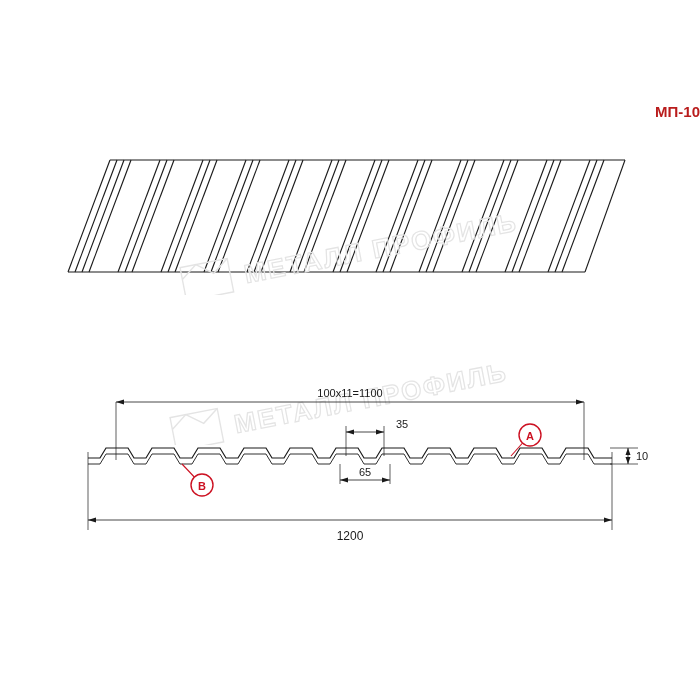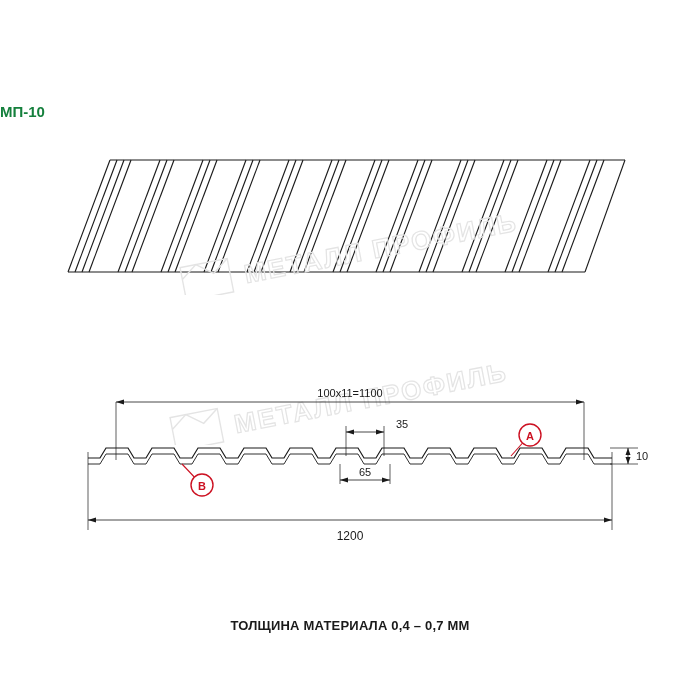--- a/index.html
+++ b/index.html
@@ -29,24 +29,24 @@
     font-size: 29px;
     font-weight: bold;
     letter-spacing: 0.5px;
     color: #1a1a1a;
   }
   .subtitle {
     position: absolute;
     top: 103px;
     left: 0;
     width: 700px;
-    text-align: left;
+    text-align: right;
     font-size: 15px;
     font-weight: bold;
-    color: #15803d;
+    color: #b91c1c;
   }
   .footer-note {
     position: absolute;
     top: 618px;
     left: 0;
     width: 700px;
     text-align: center;
     font-size: 13px;
     font-weight: bold;
     letter-spacing: 0.2px;
@@ -242,15 +242,14 @@
     <g>
       <circle cx="530" cy="55" r="11" fill="#ffffff" stroke="#cc1122" stroke-width="1.4"></circle>
       <text x="530" y="59.5" text-anchor="middle" font-family="Liberation Sans, sans-serif" font-size="11" font-weight="bold" fill="#cc1122">A</text>
     </g>
     <g>
       <circle cx="202" cy="105" r="11" fill="#ffffff" stroke="#cc1122" stroke-width="1.4"></circle>
       <text x="202" y="109.5" text-anchor="middle" font-family="Liberation Sans, sans-serif" font-size="11" font-weight="bold" fill="#cc1122">B</text>
     </g>
   </svg>
 
-  <div class="footer-note">ТОЛЩИНА МАТЕРИАЛА 0,4 – 0,7 ММ</div>
 
 </div>
 
 </body></html>

